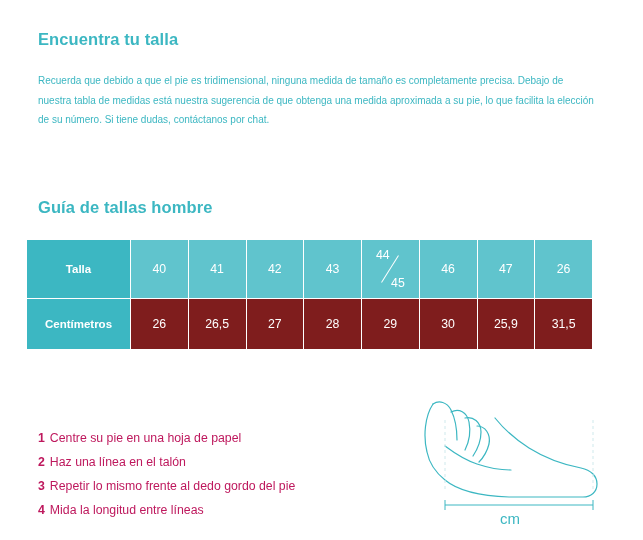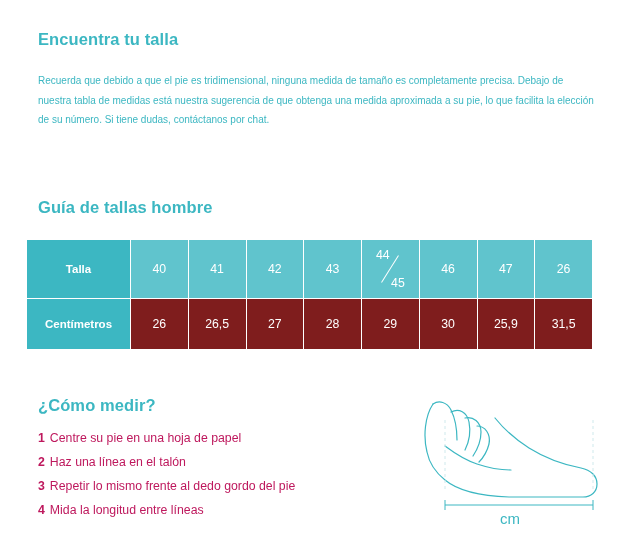--- a/index.html
+++ b/index.html
@@ -191,21 +191,20 @@
         <td>28</td>
         <td>29</td>
         <td>30</td>
         <td>25,9</td>
         <td>31,5</td>
       </tr>
     </tbody>
       </table>
   </div>
 
-  <h1 class="section-title howto-title">¿Cómo medir?</h1>
 
   <div class="steps">
     <div class="step">
       <span class="num">1</span><span>Centre su pie en una hoja de papel</span>
     </div>
     <div class="step">
       <span class="num">2</span><span>Haz una línea en el talón</span>
     </div>
     <div class="step">
       <span class="num">3</span><span>Repetir lo mismo frente al dedo gordo del pie</span>

